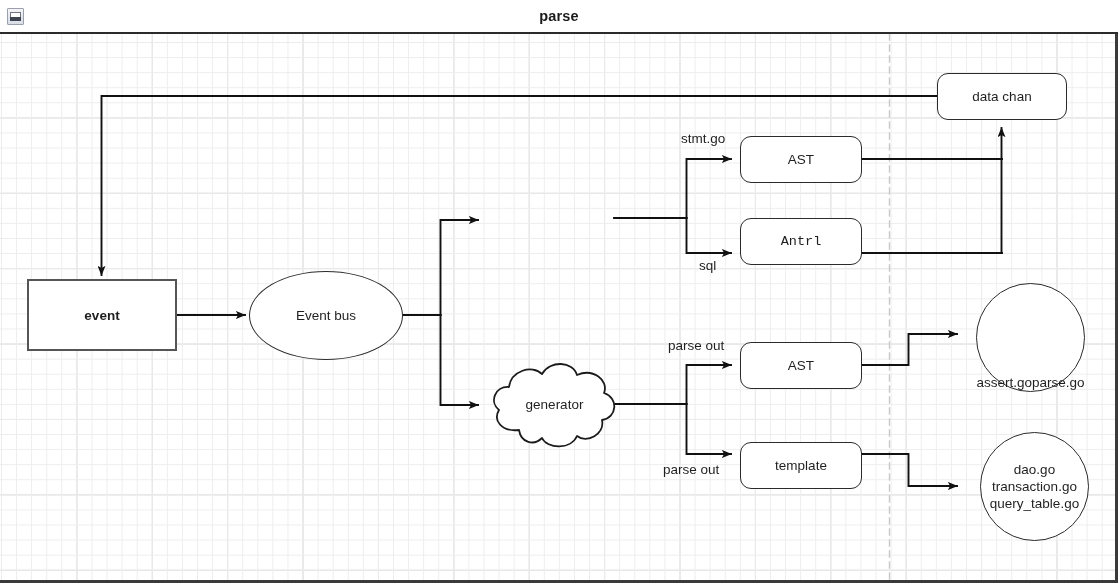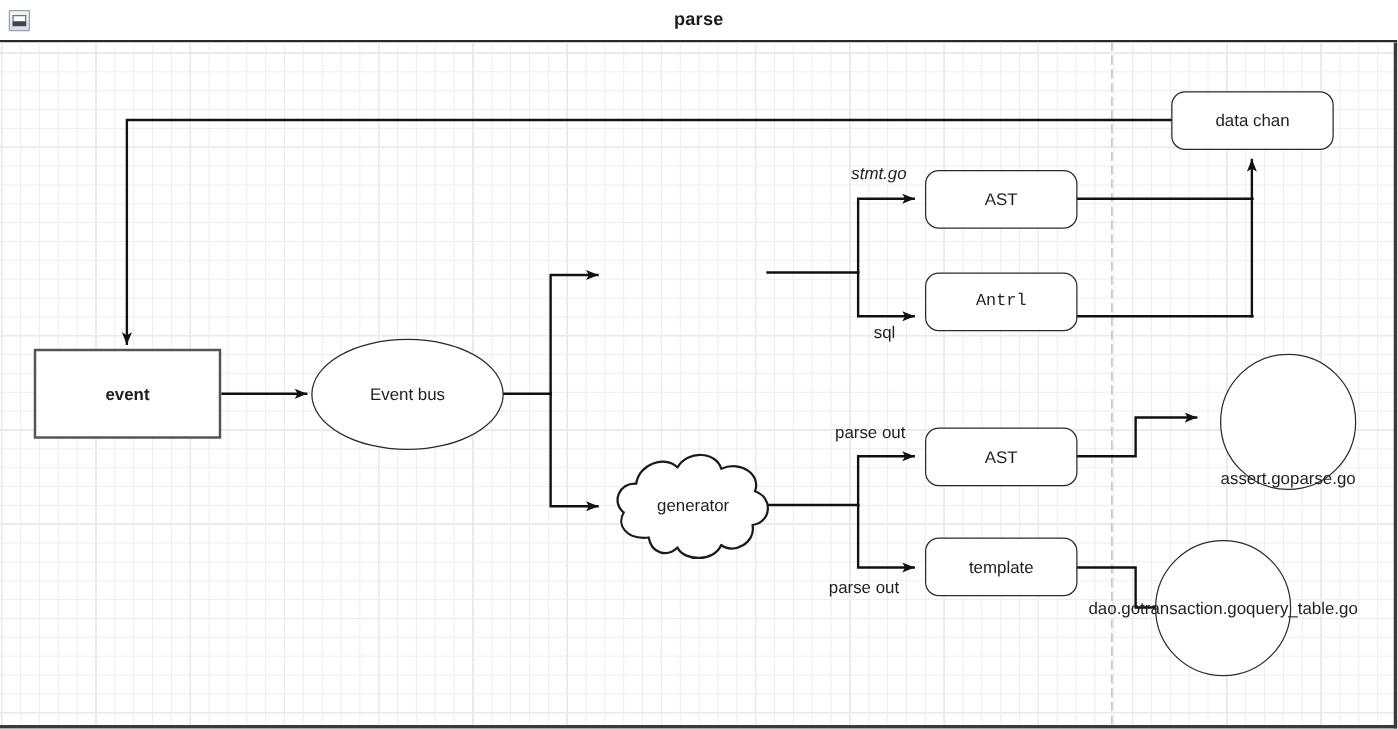--- a/index.html
+++ b/index.html
@@ -236,36 +236,36 @@
     </div>
 
     <div class="node rrect" style="left:937px; top:39px; width:130px; height:47px;">
       <span>data chan</span>
     </div>
 
     <div class="node rrect" style="left:740px; top:308px; width:122px; height:47px;">
       <span>AST</span>
     </div>
 
-    <div class="node rrect" style="left:740px; top:396px; width:122px; height:47px;">
+    <div class="node rrect" style="left:740px; top:408px; width:122px; height:47px;">
       <span>template</span>
     </div>
 
     <div class="node circle" style="left:976px; top:249px; width:109px; height:109px; flex-direction:row;align-items:flex-end;">
       <span>assert.go</span>
       <span>parse.go</span>
     </div>
 
-    <div class="node circle" style="left:924px; top:398px; width:109px; height:109px; flex-direction:row;">
+    <div class="node circle" style="left:980px; top:398px; width:109px; height:109px; flex-direction:column;">
       <span>dao.go</span>
       <span>transaction.go</span>
       <span>query_table.go</span>
     </div>
 
-    <div class="edge-label" style="left:681px; top:97px;font-style:italic;">stmt.go</div>
+    <div class="edge-label" style="left:681px; top:97px;">stmt.go</div>
 
     <div class="edge-label" style="left:699px; top:224px;">sql</div>
 
     <div class="edge-label" style="left:668px; top:304px;">parse out</div>
 
     <div class="edge-label" style="left:663px; top:428px;">parse out</div>
 
   </div>
 </div>
 

